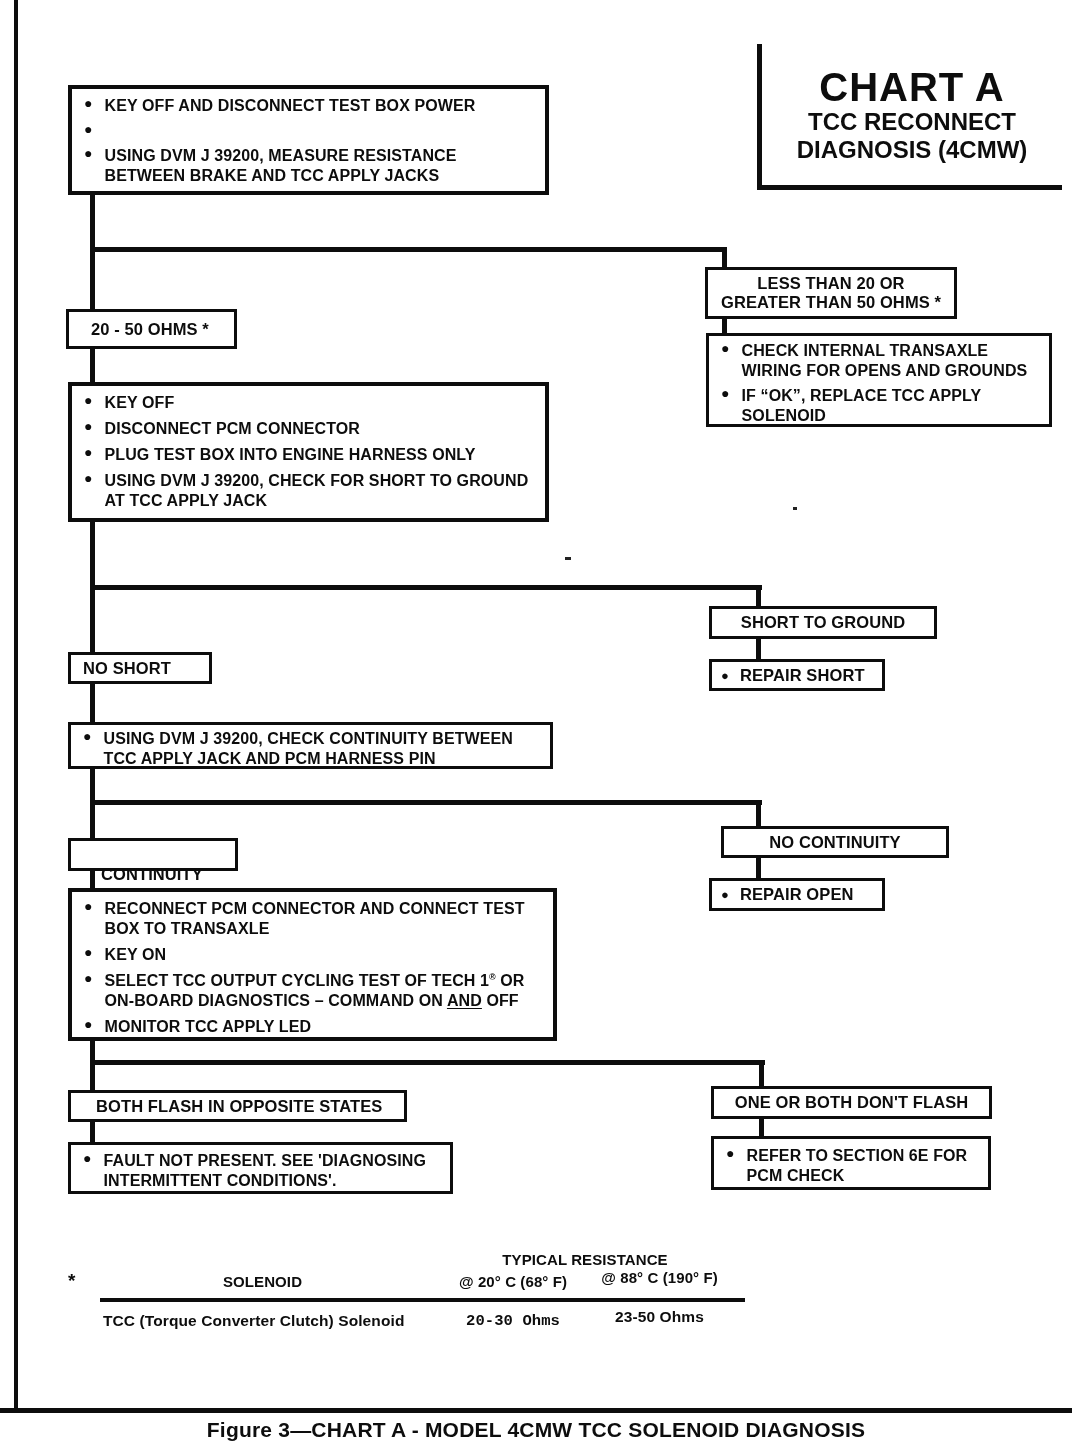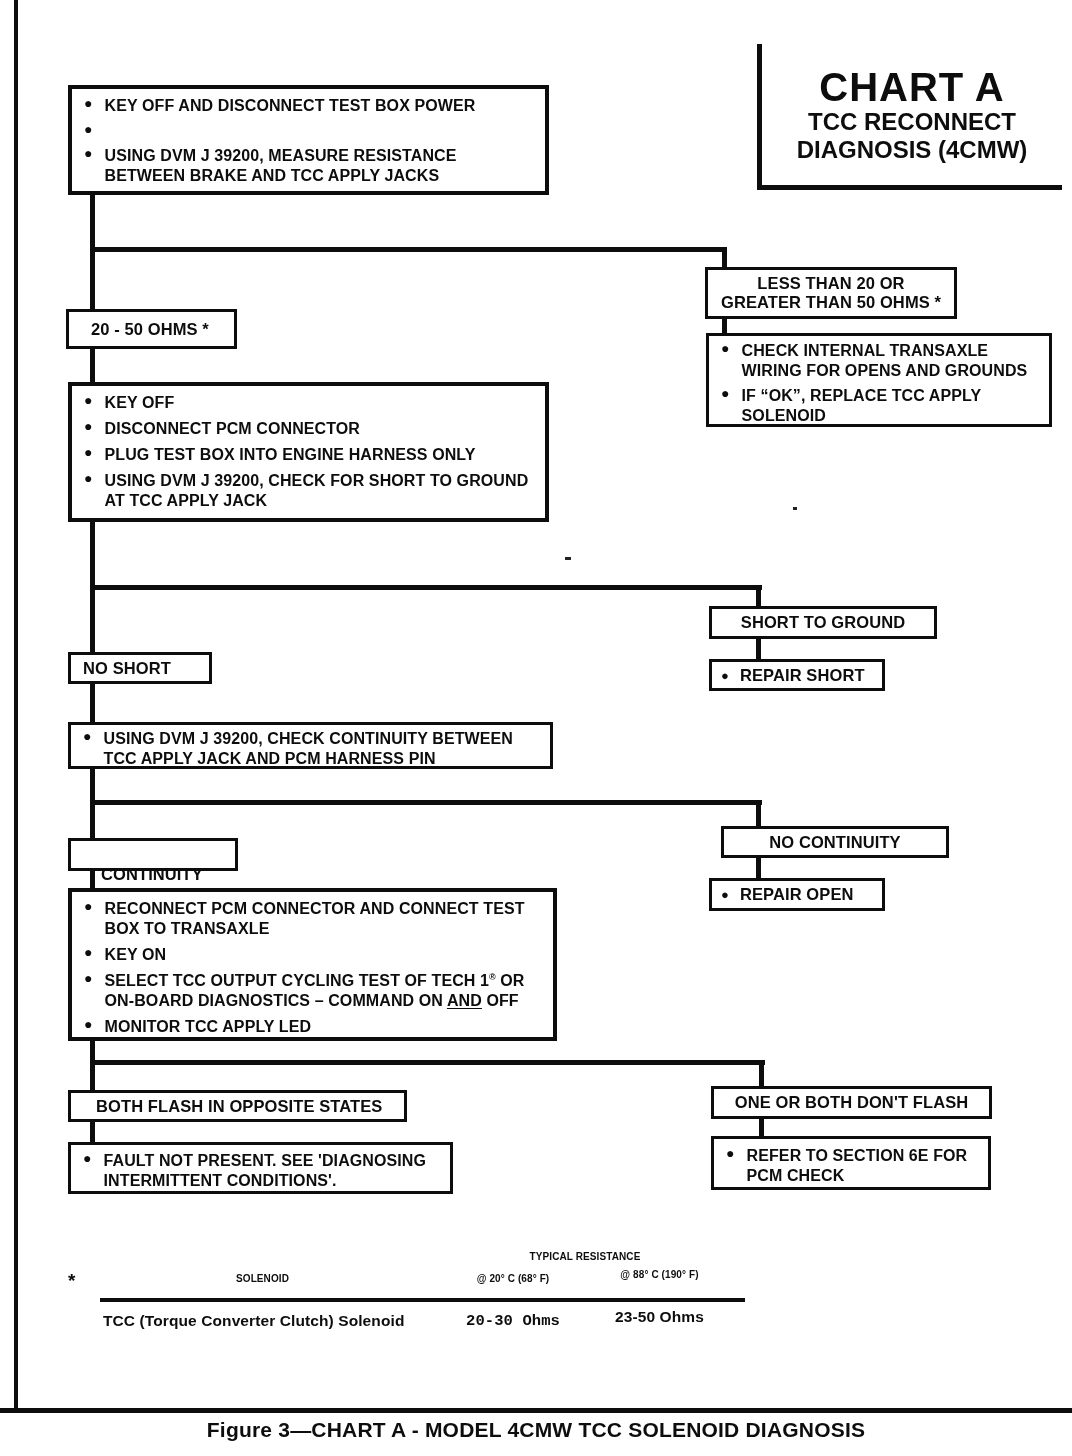--- a/index.html
+++ b/index.html
@@ -26,21 +26,21 @@
   .u { text-decoration:underline; text-underline-offset:2px; }
   .title-box {
     position:absolute; left:757px; top:44px; width:305px; height:146px;
     border-left:5px solid #0d0d0d; border-bottom:5px solid #0d0d0d;
     box-sizing:border-box; display:flex; flex-direction:column;
     align-items:center; justify-content:center; text-align:right; z-index:2;
   }
   .title-box .t1 { font-size:40px; letter-spacing:1px; line-height:1.05; }
   .title-box .t2 { font-size:24px; line-height:1.15; }
   .tbl-el { position:absolute; z-index:2; }
-  .tbl-head { font-size:10px; text-align:center; letter-spacing:.1px; }
+  .tbl-head { font-size:15px; text-align:center; letter-spacing:.1px; }
   .tbl-cell { font-size:15.5px; letter-spacing:.1px; }
   .caption {
     position:absolute; left:0; top:1418px; width:100%;
     text-align:center; font-size:21px; letter-spacing:.2px; z-index:2;
   }
   .speck { position:absolute; background:#222; z-index:1; }
 </style>
 </head>
 <body>
 

